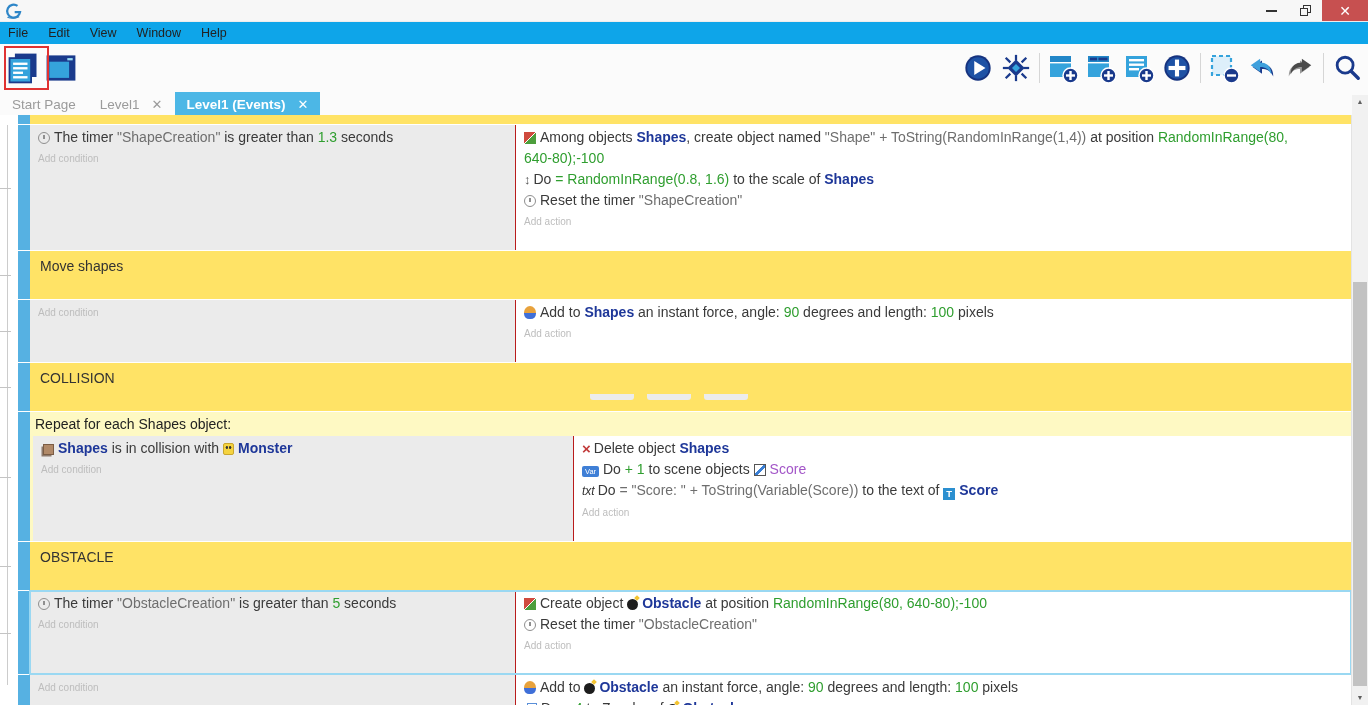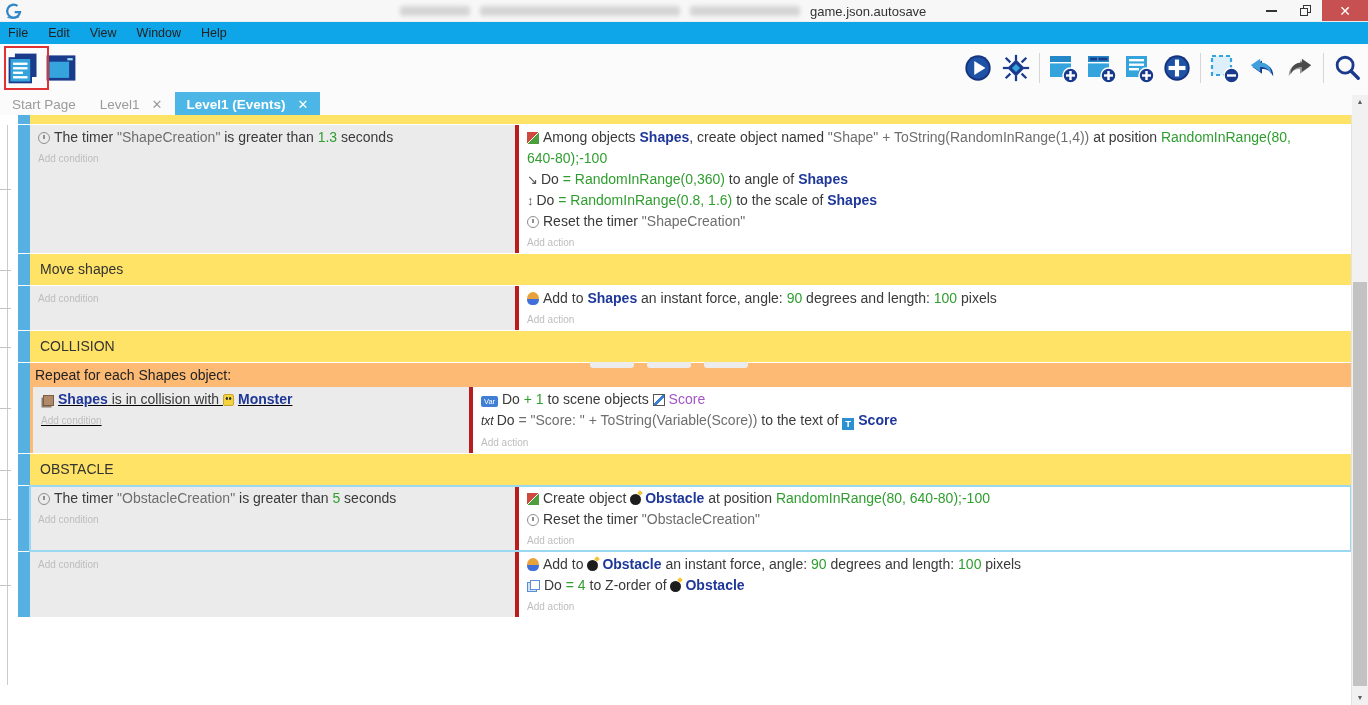--- a/index.html
+++ b/index.html
@@ -38,31 +38,31 @@
   .tab.active .closex { color:#fff; }
   
   #events { position:absolute; top:115px; left:0; width:1352px; bottom:0; background:#fff; overflow:hidden; border-right:1px solid #e3e3e3;}
   #treeline { position:absolute; left:7px; top:10px; height:560px; width:1px; background:#ccc; }
   .erow { display:flex; position:relative; margin-bottom:1px; }
   .gutter { width:18px; position:relative; flex:none; }
   .erow.tick .gutter::after { content:""; position:absolute; left:-11px; top:50%; width:11px; height:1px; background:#c4c4c4; margin-left:11px;}
   .ebar { width:12px; background:var(--bar,#56b1e2); flex:none; }
   .econtent { width:1322px; }
   .sliver { height:9px; background:var(--yellow,#ffe366); }
-  .group-label { height:31px; line-height:31px; background:var(--yellow,#ffe366); padding-left:10px; font-size:14px; color:#333; }
+  .group-label { height:48px; line-height:31px; background:var(--yellow,#ffe366); padding-left:10px; font-size:14px; color:#333; }
   .evt { display:flex; background:#fff; align-items:stretch; }
   .evt.selected { outline:2px solid var(--sel,#9ad8f2); outline-offset:-1px; }
   .cond { width:485px; flex:none; background:#ebebeb; padding:2px 8px; }
-  .acts { flex:1; background:#fff; padding:2px 56px 0 8px; border-left:4px solid #b91c1c; }
+  .acts { flex:1; background:#fff; padding:2px 56px 18px 8px; border-left:1px solid #b91c1c; }
   .line { line-height:21px; font-size:14px; color:#3a3a3a; }
   .ph { line-height:21px; font-size:10px; color:#bdbdbd; }
-  .feach { background:#fdba74; }
+  .feach { background:#fef9c3; }
   .fhead { line-height:21px; font-size:14px; color:#222; padding:2px 0 0 5px; }
   .feach .evt { margin-left:3px; margin-top:1px; }
-  .feach .cond { width:436px;text-decoration:underline; }
+  .feach .cond { width:540px; }
   
   .sp { color:#3a3a3a;text-align:center; }
   .so { color:var(--navy,#1e3799); font-weight:bold; }
   .sg { color:var(--green,#2f9e2f); }
   .ss { color:var(--strgray,#6e6e6e); }
   .sv { color:var(--purple,#a356c8); }
   
   .ic { display:inline-block; vertical-align:-2px; margin-right:4px; position:relative; }
   .ic[data-glyph]::before { content:attr(data-glyph); }
   .ic-timer { width:12px; height:12px; border:1.5px solid #8f8f8f; border-radius:50%; }
@@ -98,26 +98,20 @@
   #scroll-thumb { position:absolute; left:1px; width:14px; top:187px; height:404px; background:#c2c2c2; }
 </style>
 </head>
 <body>
 
 <div id="titlebar">
   <svg id="app-logo" viewBox="0 0 32 32">
     <path d="M24 7 A11.5 11.5 0 1 0 28.5 18 L19 18" stroke="#2e86c8" stroke-width="4" fill="none"></path>
     <path d="M6 27 Q16 31 27 26" stroke="#2e86c8" stroke-width="2" fill="none"></path>
   </svg>
-  <div id="title-center">
-    <span class="blurseg" style="width:70px"></span>
-    <span class="blurseg" style="width:200px"></span>
-    <span class="blurseg" style="width:110px"></span>
-    <span id="title-text">game.json.autosave</span>
-  </div>
   <div id="win-controls">
     <div class="winbtn">
         <span class="min-glyph"></span>
       </div>
     <div class="winbtn">
         <span class="restore-glyph">
           <i></i>
           <i></i>
         </span>
       </div>
@@ -280,21 +274,20 @@
         <div class="gutter"></div>
         <div class="ebar"></div>
         <div class="econtent">
           <div class="evt">
             <div class="cond">
               <div class="line"><span class="ic ic-timer"></span><span class="sp">The timer </span><span class="ss">"ShapeCreation"</span><span class="sp"> is greater than </span><span class="sg">1.3</span><span class="sp"> seconds</span></div>
               <div class="ph">Add condition</div>
             </div>
             <div class="acts">
               <div class="line"><span class="ic ic-create"></span><span class="sp">Among objects </span><span class="so">Shapes</span><span class="sp">, create object named </span><span class="ss">"Shape" + ToString(RandomInRange(1,4))</span><span class="sp"> at position </span><span class="sg">RandomInRange(80, 640-80);-100</span></div>
-              <div class="line"><span class="ic ic-angle" data-glyph="↘"></span><span class="sp">Do </span><span class="sg">= RandomInRange(0,360)</span><span class="sp"> to angle of </span><span class="so">Shapes</span></div>
               <div class="line"><span class="ic ic-scale" data-glyph="↕"></span><span class="sp">Do </span><span class="sg">= RandomInRange(0.8, 1.6)</span><span class="sp"> to the scale of </span><span class="so">Shapes</span></div>
               <div class="line"><span class="ic ic-timer"></span><span class="sp">Reset the timer </span><span class="ss">"ShapeCreation"</span></div>
               <div class="ph">Add action</div>
             </div>
           </div>
         </div>
       </div>
       <div class="erow tick">
         <div class="gutter"></div>
         <div class="ebar"></div>
@@ -334,20 +327,21 @@
         <div class="ebar"></div>
         <div class="econtent">
           <div class="feach">
             <div class="fhead">Repeat for each Shapes object:</div>
             <div class="evt">
               <div class="cond">
                 <div class="line"><span class="ic ic-shapes"></span><span class="so">Shapes</span><span class="sp"> is in collision with </span><span class="ic ic-monster"></span><span class="so">Monster</span></div>
                 <div class="ph">Add condition</div>
               </div>
               <div class="acts">
+                <div class="line"><span class="ic ic-delete" data-glyph="×"></span><span class="sp">Delete object </span><span class="so">Shapes</span></div>
                 <div class="line"><span class="ic ic-var" data-glyph="Var"></span><span class="sp">Do </span><span class="sg">+ 1</span><span class="sp"> to scene objects </span><span class="ic ic-scenevar"></span><span class="sv">Score</span></div>
                 <div class="line"><span class="ic ic-txt" data-glyph="txt"></span><span class="sp">Do </span><span class="ss">= "Score: " + ToString(Variable(Score))</span><span class="sp"> to the text of </span><span class="ic ic-textobj" data-glyph="T"></span><span class="so">Score</span></div>
                 <div class="ph">Add action</div>
               </div>
             </div>
           </div>
         </div>
       </div>
       <div class="erow tick">
         <div class="gutter"></div>

